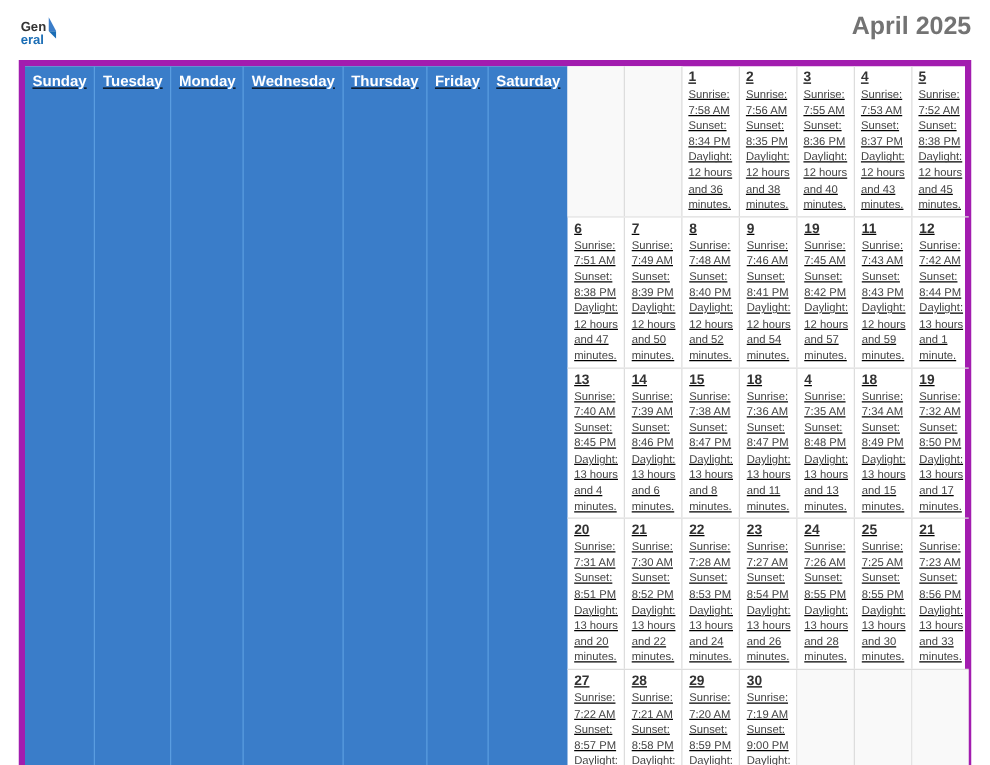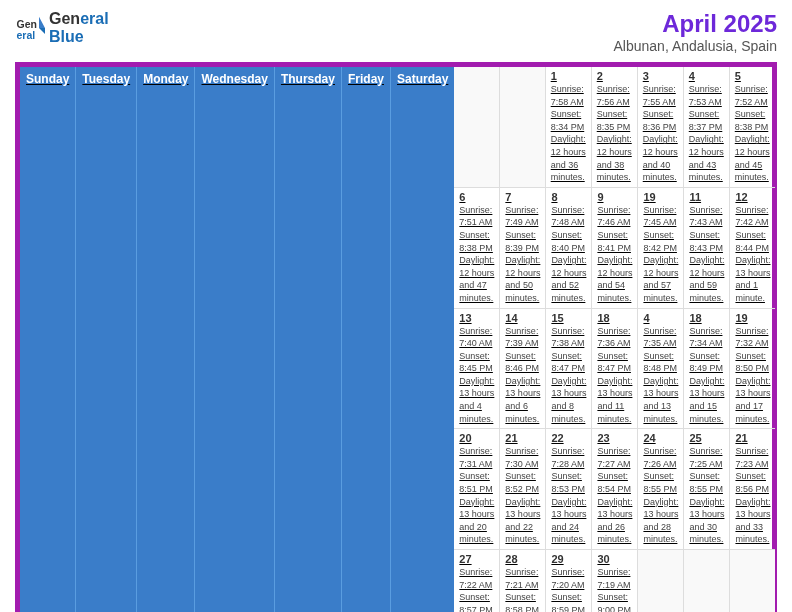--- a/index.html
+++ b/index.html
@@ -29,23 +29,23 @@
       gap: 4px;
     }
     .logo-icon {
       width: 30px;
       height: 30px;
     }
     .title-block {
       text-align: right;
     }
     .main-title {
-      font-size: 24px;
+      font-size: 20px;
       font-weight: bold;
-      color: #6d28d9;
+      color: #737373;
     }
     .subtitle {
       font-size: 14px;
       color: #555;
     }
     .calendar {
       flex: 1;
       display: flex;
       flex-direction: row;
       border: 5px solid #a21caf;
@@ -104,28 +104,23 @@
 
 <div class="page">
   <div class="header">
     <div class="logo">
       <svg class="logo-icon" viewBox="0 0 40 40">
         <text x="2" y="20" font-size="14" font-weight="bold" fill="#333">Gen</text>
         <text x="2" y="34" font-size="14" font-weight="bold" fill="#1a6db5">eral</text>
         <polygon points="32,5 40,20 32,20" fill="#3a7dc9"></polygon>
         <polygon points="32,20 40,20 40,28" fill="#1a6db5"></polygon>
       </svg>
-      <div>
-        <div style="font-size:16px;font-weight:bold;color:#333;line-height:1.1;"><span style="color:#333;">Gen</span><span style="color:#1a6db5;">eral</span></div>
-        <div style="font-size:16px;font-weight:bold;color:#1a6db5;line-height:1.1;">Blue</div>
-      </div>
     </div>
     <div class="title-block">
       <div class="main-title">April 2025</div>
-      <div class="subtitle">Albunan, Andalusia, Spain</div>
     </div>
   </div>
 
   <div class="calendar">
     <div class="cal-header">
     <div class="cal-header-cell">Sunday</div>
         <div class="cal-header-cell">Tuesday</div>
         <div class="cal-header-cell">Monday</div>
         <div class="cal-header-cell">Wednesday</div>
         <div class="cal-header-cell">Thursday</div>

